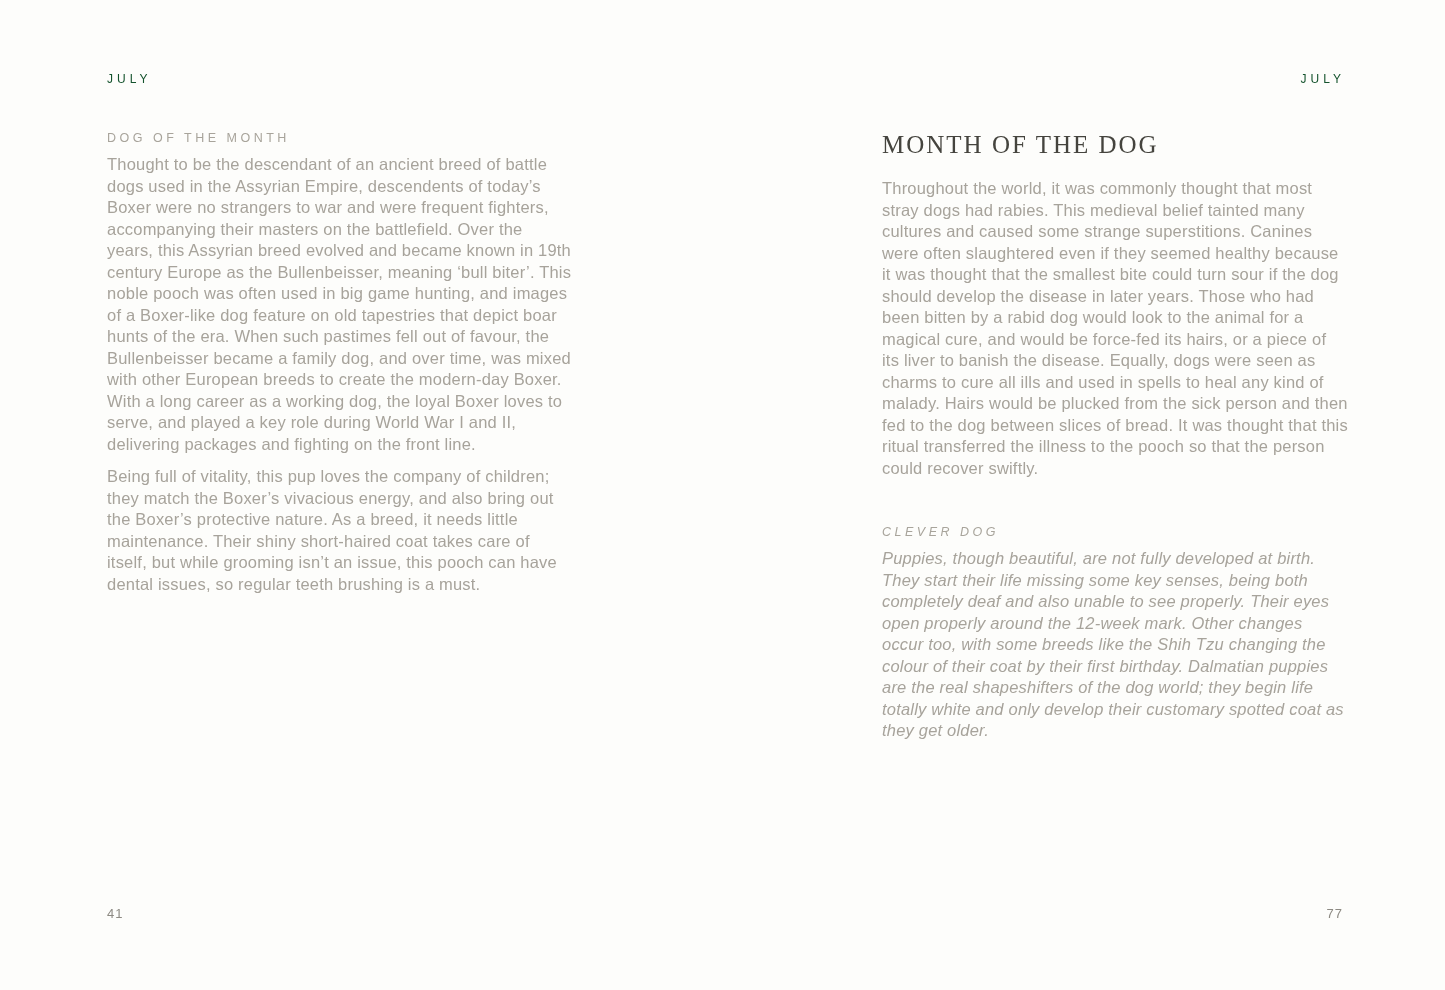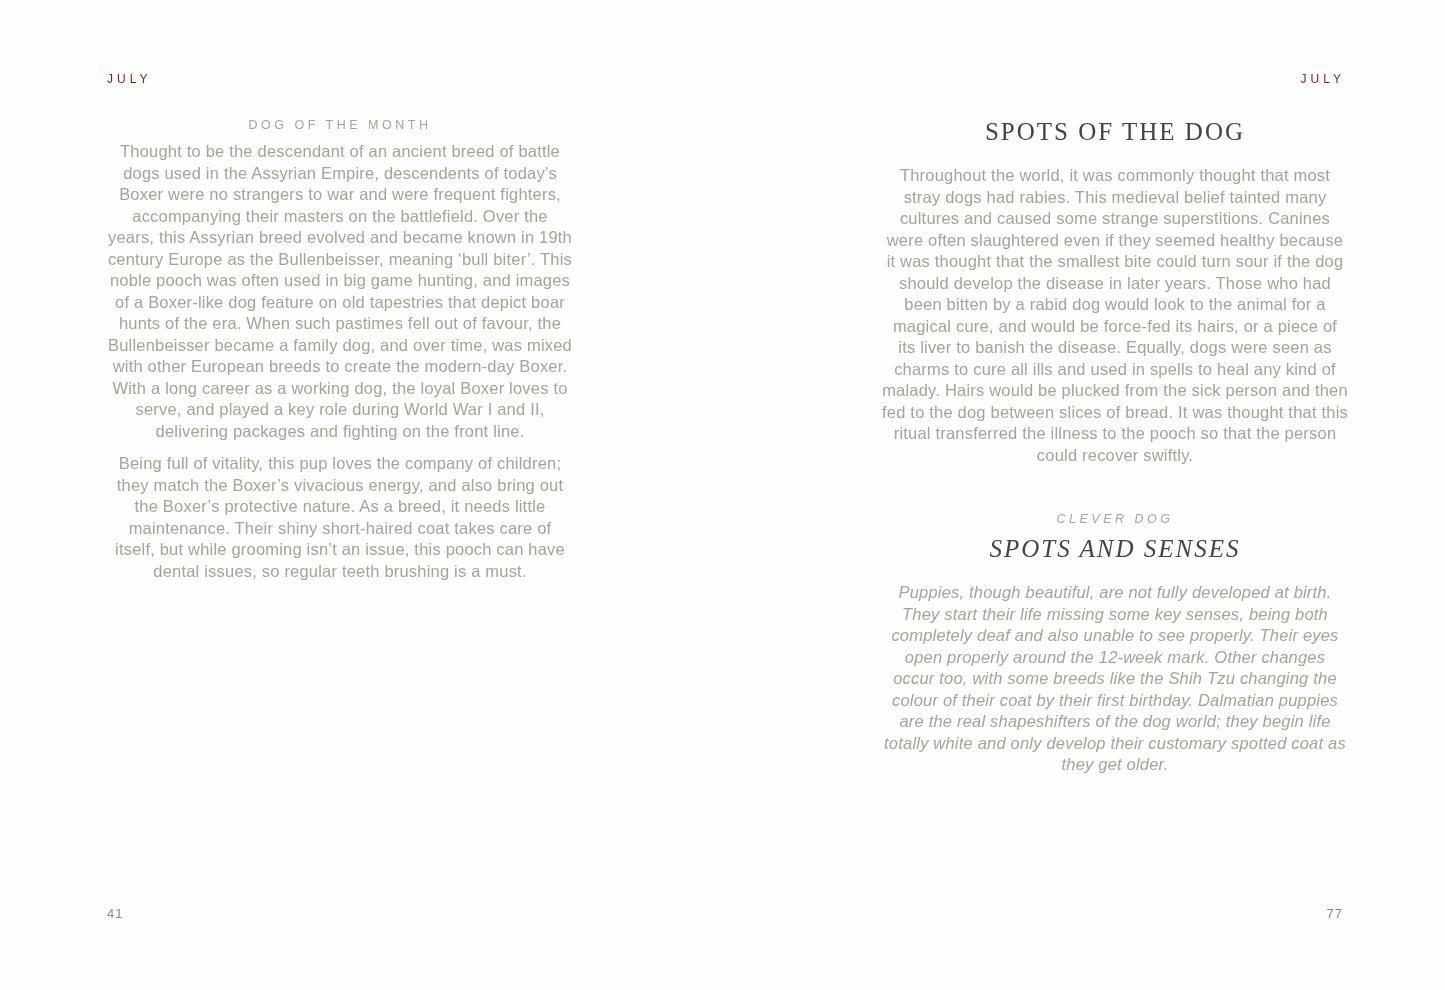--- a/index.html
+++ b/index.html
@@ -19,31 +19,30 @@
     top: 0; height: 990px; width: 722px;
   }
   .page.left  { left: 0; }
   .page.right { left: 723px; }
 
   .running-head {
     position: absolute;
     top: 72px;
     font-size: 12px;
     letter-spacing: 4px;
-    color: #7f1d1d;
+    color: #14532d;
     text-transform: uppercase;
   }
   .page.left  .running-head { left: 107px; }
   .page.right .running-head { right: 100px; }
 
   .content {
     position: absolute;
-    top: 118px;
+    top: 131px;
     width: 466px;
-    text-align: center;
   }
   .page.left  .content { left: 107px; }
   .page.right .content { left: 159px; } 
 
   .eyebrow {
     font-size: 12.5px;
     letter-spacing: 3.5px;
     color: #a8a49b;
     text-transform: uppercase;
     margin-bottom: 9px;
@@ -96,29 +95,28 @@
     </div>
 
     <div class="page-number">41</div>
   </div>
 
   <div class="page right">
     <div class="running-head">JULY</div>
 
     <div class="content">
       <div class="section">
-        <h1 class="section-title">SPOTS OF THE DOG</h1>
+        <h1 class="section-title">MONTH OF THE DOG</h1>
         <div class="body-copy">
           <p>Throughout the world, it was commonly thought that most stray dogs had rabies. This medieval belief tainted many cultures and caused some strange superstitions. Canines were often slaughtered even if they seemed healthy because it was thought that the smallest bite could turn sour if the dog should develop the disease in later years. Those who had been bitten by a rabid dog would look to the animal for a magical cure, and would be force-fed its hairs, or a piece of its liver to banish the disease. Equally, dogs were seen as charms to cure all ills and used in spells to heal any kind of malady. Hairs would be plucked from the sick person and then fed to the dog between slices of bread. It was thought that this ritual transferred the illness to the pooch so that the person could recover swiftly.</p>
         </div>
       </div>
 
       <div class="section">
         <div class="eyebrow">CLEVER DOG</div>
-        <h1 class="section-title">SPOTS AND SENSES</h1>
         <div class="body-copy">
           <p>Puppies, though beautiful, are not fully developed at birth. They start their life missing some key senses, being both completely deaf and also unable to see properly. Their eyes open properly around the 12-week mark. Other changes occur too, with some breeds like the Shih Tzu changing the colour of their coat by their first birthday. Dalmatian puppies are the real shapeshifters of the dog world; they begin life totally white and only develop their customary spotted coat as they get older.</p>
         </div>
       </div>
     </div>
 
     <div class="page-number">77</div>
   </div>
 
 </div>

